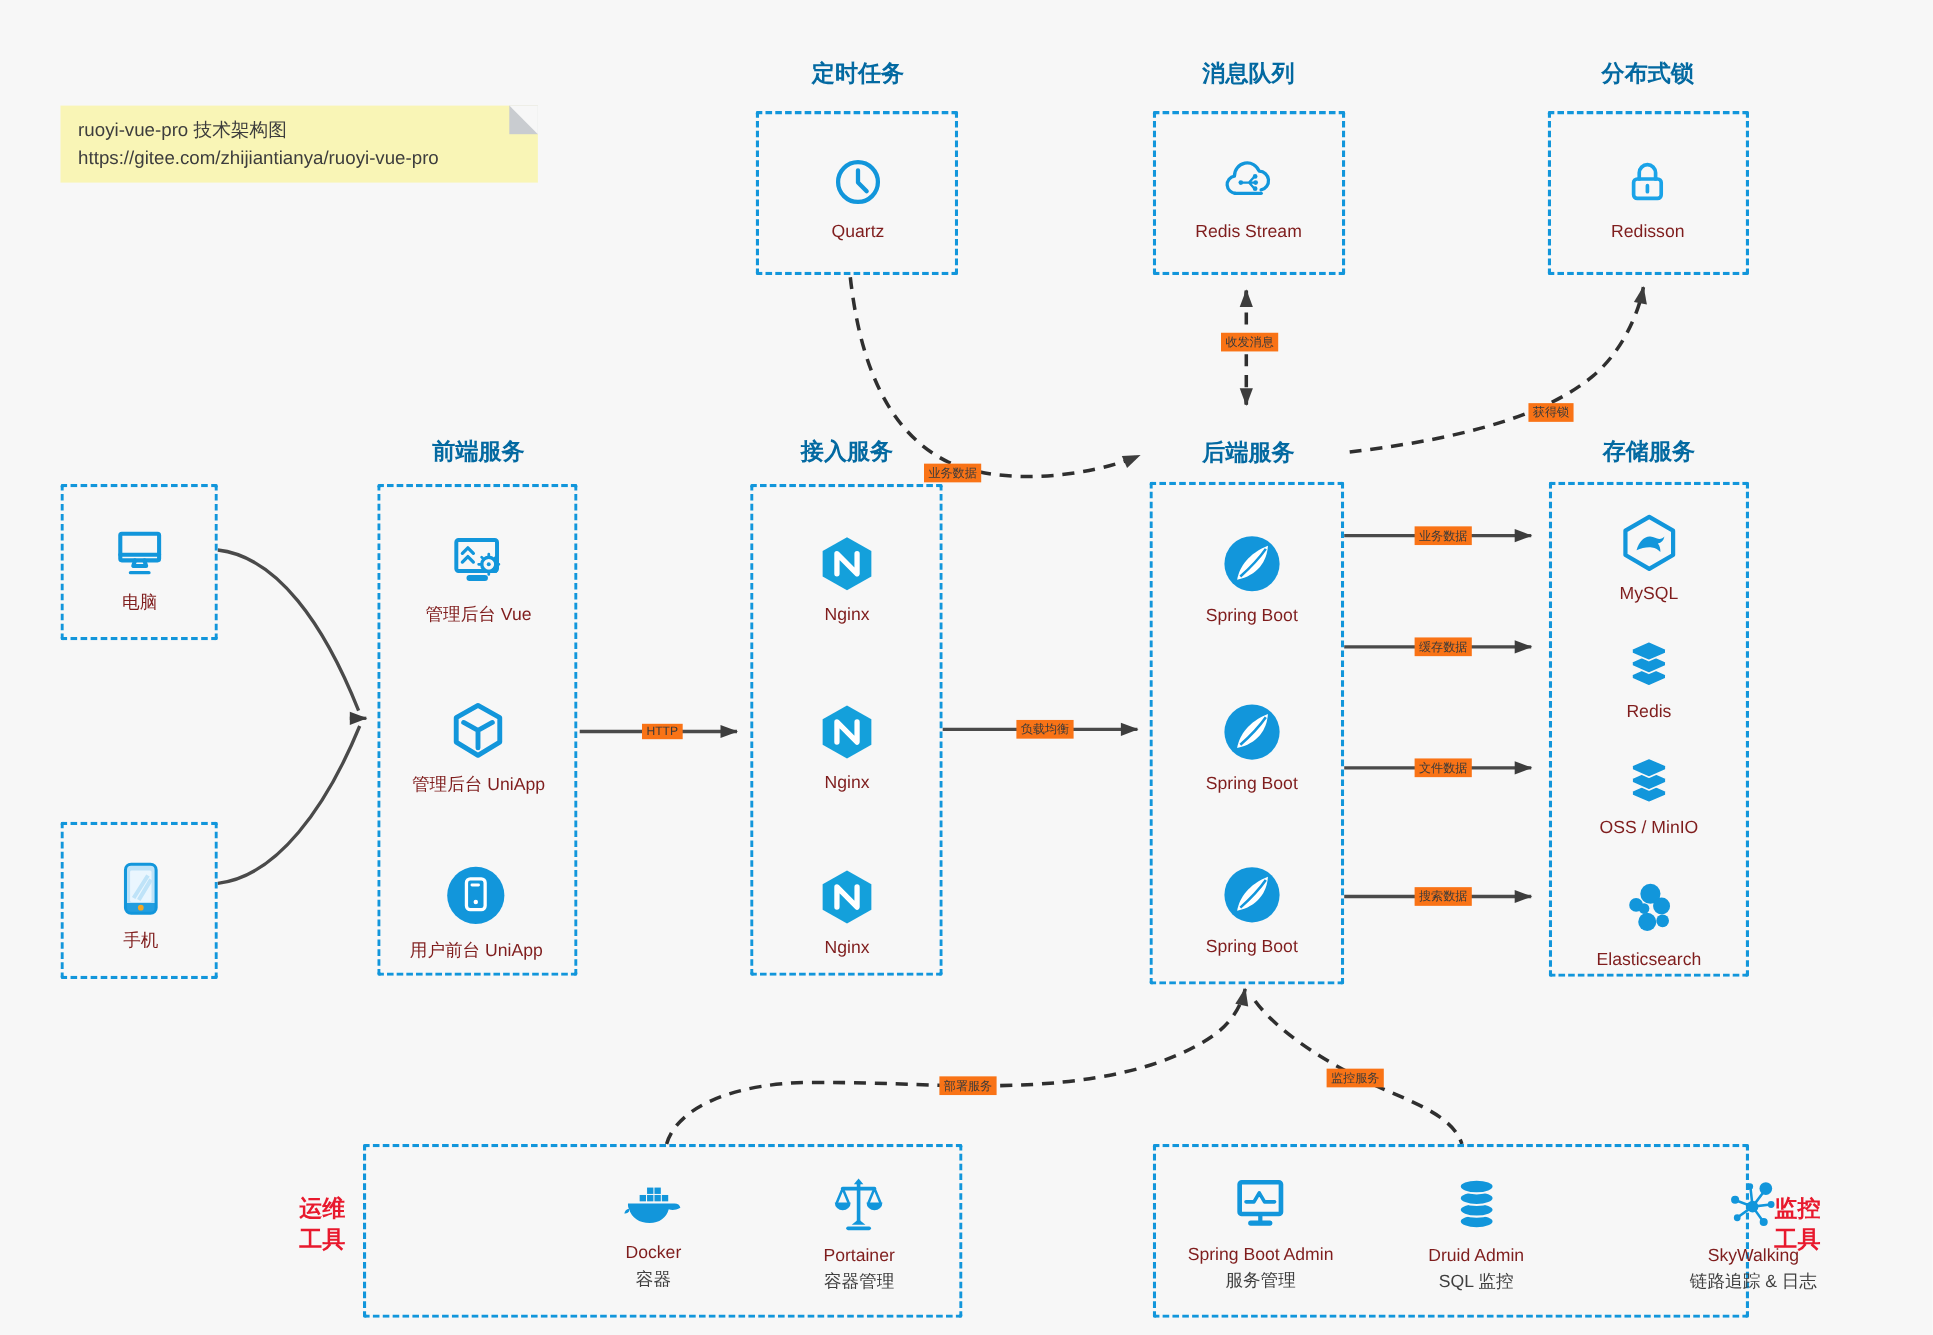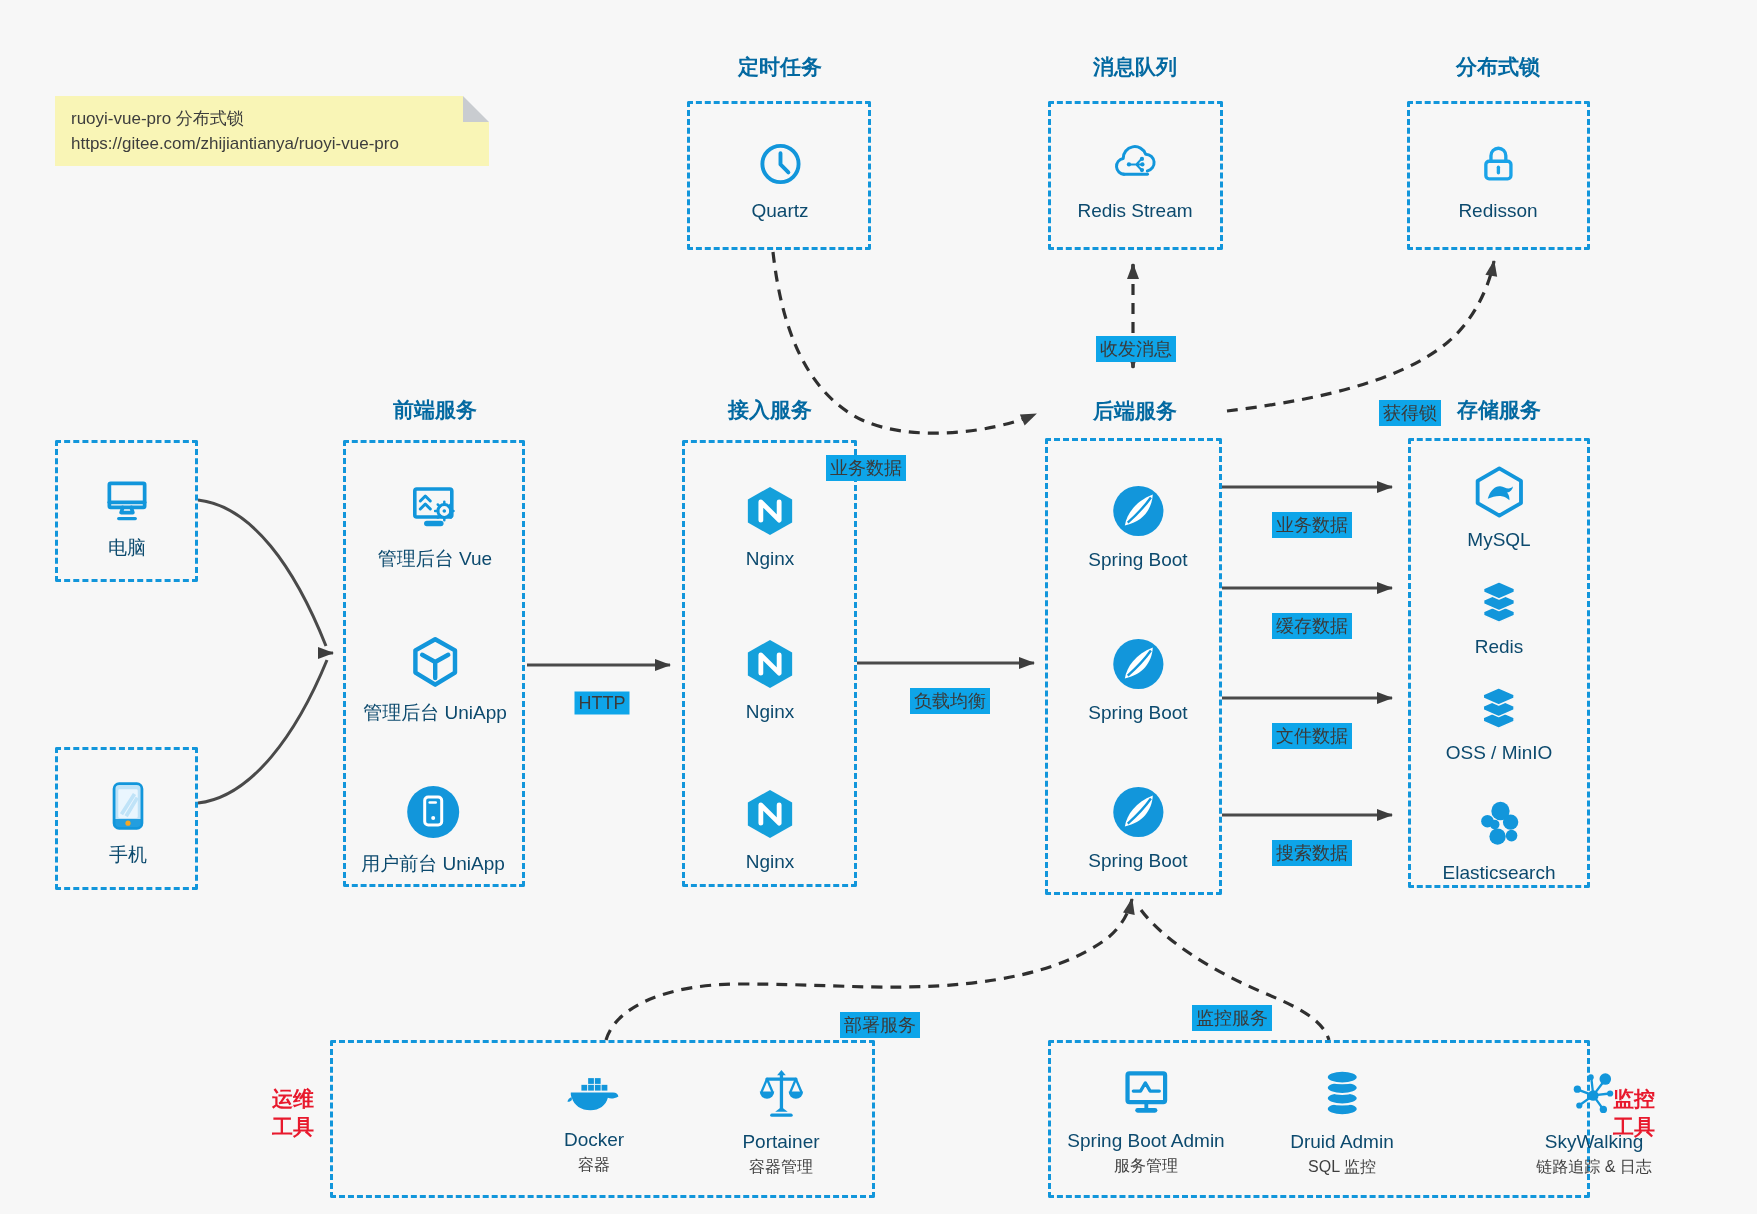--- a/index.html
+++ b/index.html
@@ -4,24 +4,24 @@
 <style>
   html,body{margin:0;padding:0;}
   .canvas{position:relative;width:1757px;height:1214px;background:#f7f7f7;overflow:hidden;
           font-family:"Liberation Sans",sans-serif;}
   .edges{position:absolute;left:0;top:0;pointer-events:none;}
   .box{position:absolute;border:3px dashed #1296db;border-radius:2px;box-sizing:border-box;}
   .title{position:absolute;transform:translate(-50%,-50%);color:#0369a1;font-size:21px;font-weight:bold;white-space:nowrap;}
   .vtitle{position:absolute;transform:translate(-50%,-50%);color:#e8192d;font-size:21px;font-weight:bold;
           text-align:center;line-height:1.32;white-space:nowrap;}
   .node{position:absolute;transform:translate(-50%,-50%);display:flex;flex-direction:column;align-items:center;gap:6px;text-align:center;}
-  .node .lbl{font-size:19px;color:#0c4a6e;white-space:nowrap;}
+  .node .lbl{font-size:16px;color:#7f1d1d;white-space:nowrap;}
   .node .sub{font-size:16px;color:#3f3f3f;white-space:nowrap;margin-top:-2px;}
-  .edge-label{position:absolute;transform:translate(-50%,-50%);font-size:18px;color:#3a3a3a;background:#0ea5e9;
-              padding:1px 4px;white-space:nowrap;margin-top:38px;}
+  .edge-label{position:absolute;transform:translate(-50%,-50%);font-size:11px;color:#3a3a3a;background:#f97316;
+              padding:1px 4px;white-space:nowrap;}
   .note{position:absolute;left:55px;top:96px;width:434px;height:70px;background:#f9f5b6;box-sizing:border-box;
         padding:11px 16px;font-size:17px;color:#3d3d3d;line-height:1.45;}
   .note .fold{position:absolute;top:0;right:0;width:0;height:0;border-style:solid;
               border-width:0 26px 26px 0;border-color:#f7f7f7 #f7f7f7 #c9ccd0 #c9ccd0;}
 </style>
 </head>
 <body>
 
 <div class="canvas">
 
@@ -55,21 +55,21 @@
       <path d="M1141 910 C1165 942 1215 972 1262 992 C1295 1006 1322 1018 1329 1040"></path>
     </g>
 
     <g fill="none" stroke="#2f2f2f" stroke-width="3.2">
       <path d="M1133 274 V264" marker-end="url(#arr)"></path>
       <path d="M1133 358 V368" marker-end="url(#arr)"></path>
     </g>
   </svg>
 
   <div class="note">
-    <div>ruoyi-vue-pro 分布式锁</div>
+    <div>ruoyi-vue-pro 技术架构图</div>
     <div>https://gitee.com/zhijiantianya/ruoyi-vue-pro</div>
     <div class="fold"></div>
   </div>
 
   <div class="title" style="left:780px;top:67px">定时任务</div>
   <div class="box" style="left:687px;top:101px;width:184px;height:149px"></div>
   <div class="node" style="left:780px;top:180px">
     <span>
       <svg width="52" height="52" viewBox="0 0 56 56">
           <circle cx="28" cy="28" r="19.5" fill="none" stroke="#1296db" stroke-width="4.2"></circle>

